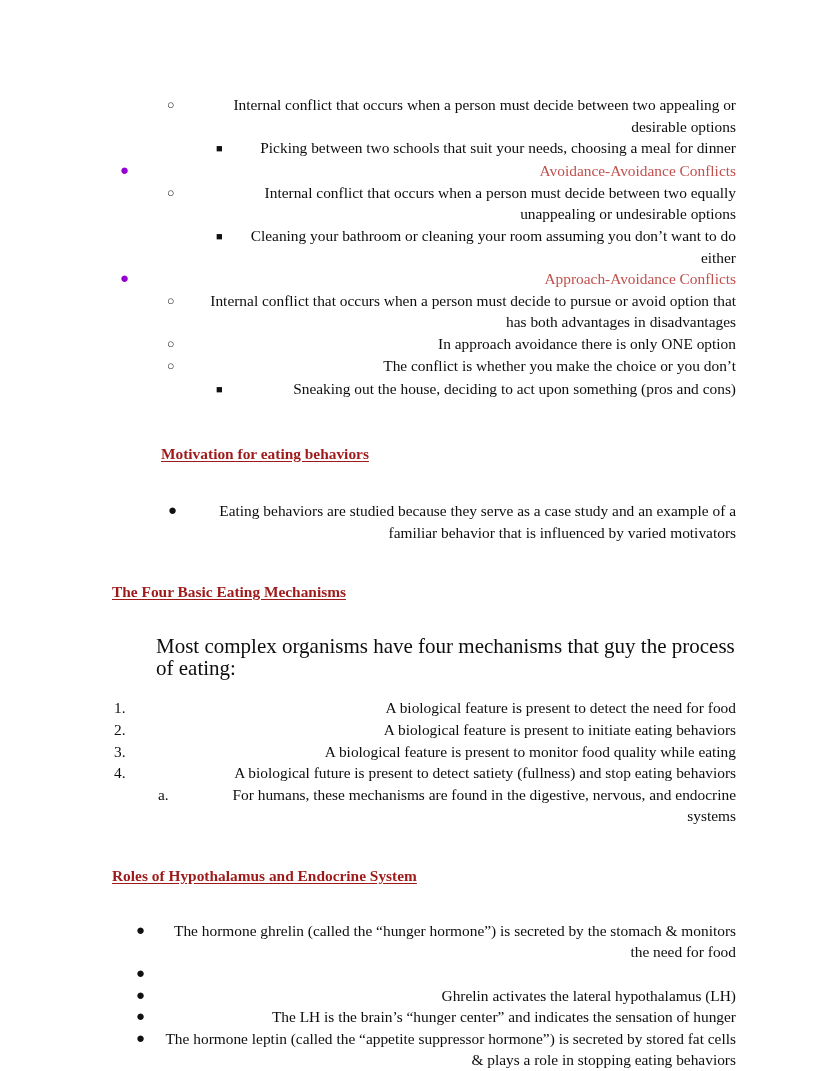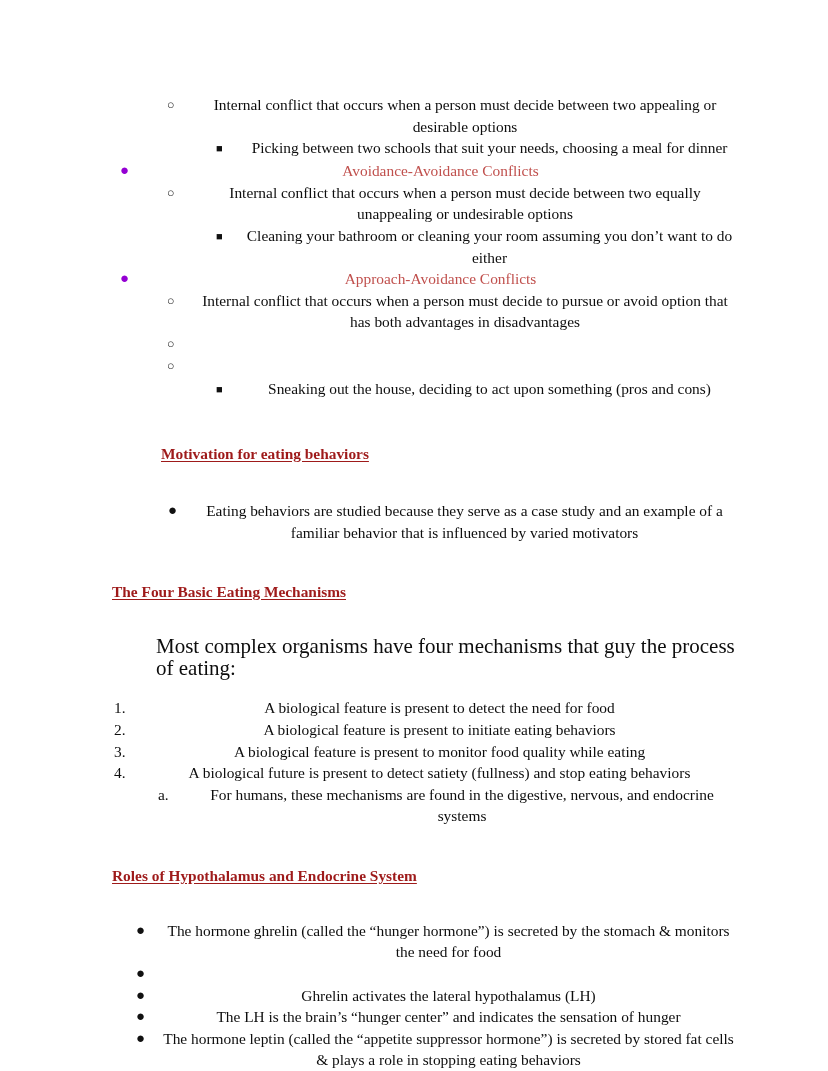--- a/index.html
+++ b/index.html
@@ -44,21 +44,21 @@
   }
   .li .marker {
     flex: 0 0 auto;
     text-align: left;
     font-size: 15.4px;
     line-height: 21.6px;
     user-select: none;
   }
   .li .txt {
     flex: 1 1 auto;
-    text-align: center;
+    text-align: right;
     font-family: Liberation Serif, serif;
   }
 
   
   .lvl-bullet-purple {
     padding-left: 24px;
   }
   .lvl-bullet-purple .marker {
     width: 25px;
     color: #9400d3;
@@ -185,24 +185,26 @@
       <span class="txt">Approach-Avoidance Conflicts</span>
     </div>
 
     <div class="li lvl-circle">
       <span class="marker">○</span>
       <span class="txt">Internal conflict that occurs when a person must decide to pursue or avoid option that has both advantages in disadvantages</span>
     </div>
 
     <div class="li lvl-circle">
       <span class="marker">○</span>
-    </div>
-
-    <div class="li lvl-circle">
-      <span class="marker">○</span>
+      <span class="txt">In approach avoidance there is only ONE option</span>
+    </div>
+
+    <div class="li lvl-circle">
+      <span class="marker">○</span>
+      <span class="txt">The conflict is whether you make the choice or you don’t</span>
     </div>
 
     <div class="li lvl-square">
       <span class="marker">■</span>
       <span class="txt">Sneaking out the house, deciding to act upon something (pros and cons)</span>
     </div>
 
     <div class="sp-26"></div>
 
     <div class="heading-row indented">

